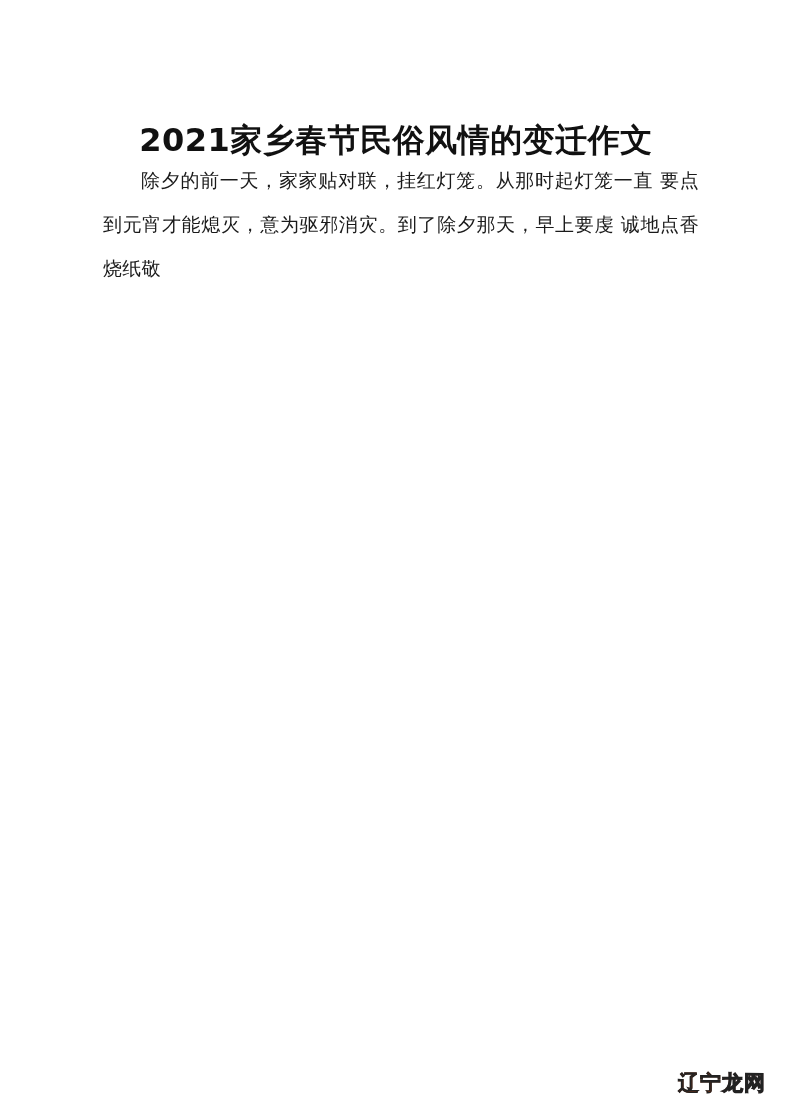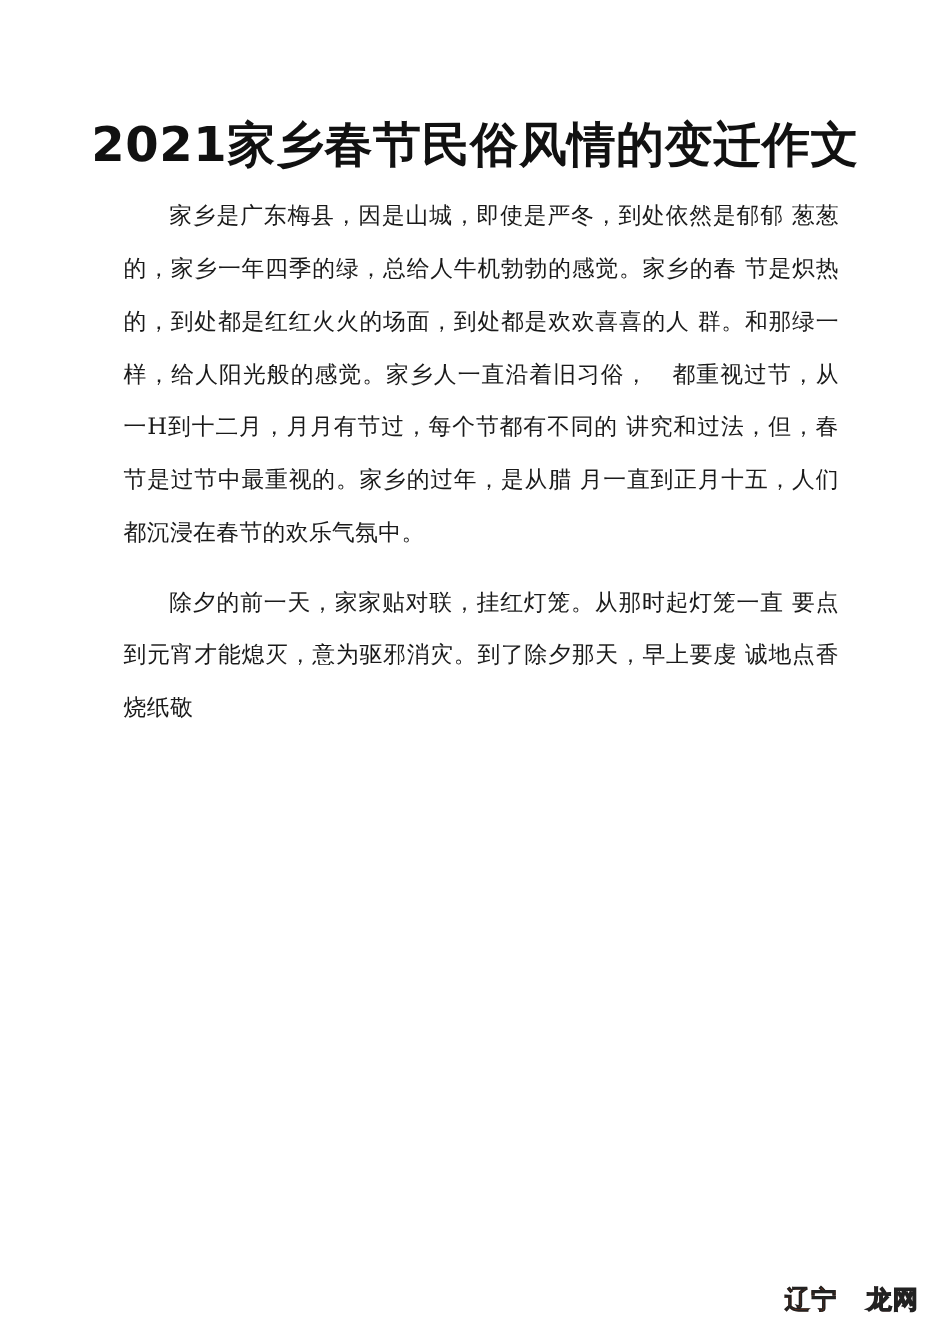--- a/index.html
+++ b/index.html
@@ -1,44 +1,43 @@
 <!DOCTYPE html>
 <html><head>
 <meta charset="utf-8">
 <style>
   html, body { margin: 0; padding: 0; }
   body {
     width: 792px; height: 1119px; background: #ffffff; position: relative; overflow: hidden;
     font-family: "DejaVu Serif", "Liberation Serif", serif; color: #1a1a1a;
   }
   .title {
-    position: absolute; top: 72px; left: 0; width: 792px; text-align: center;
+    position: absolute; top: 97px; left: 0; width: 792px; text-align: center;
     font-family: "DejaVu Sans", "Liberation Sans", sans-serif;
-    font-size: 40px; line-height: 44px; color: #111; letter-spacing: 0.5px;
+    font-size: 32px; line-height: 44px; color: #111; letter-spacing: 0.5px;
   }
   .body-text {
     position: absolute; left: 103px; width: 596px; top: 158px;
   }
   .para {
     margin: 0 0 14px 0; font-size: 19px; line-height: 44px; text-indent: 38px;
     text-align: justify; letter-spacing: 0.3px;
   }
   .watermark {
     position: absolute; right: 26px; bottom: 22px;
     font-family: "DejaVu Sans", "Liberation Sans", sans-serif; font-weight: bold;
     font-size: 21px; letter-spacing: 1px;
   }
   .wm-red { color: #c2410c; -webkit-text-stroke: 0.6px #222; }
-  .wm-white { color: #ef4444; margin-left: 24px; -webkit-text-stroke: 1px #222; }
+  .wm-white { color: #ef4444; -webkit-text-stroke: 1px #222; }
 </style>
 </head>
 <body>
 
 <h1 class="title">2021家乡春节民俗风情的变迁作文</h1>
 
 <div class="body-text">
-  <p class="para">家乡是广东梅县，因是山城，即使是严冬，到处依然是郁郁 葱葱的，家乡一年四季的绿，总给人牛机勃勃的感觉。家乡的春 节是炽热的，到处都是红红火火的场面，到处都是欢欢喜喜的人 群。和那绿一样，给人阳光般的感觉。家乡人一直沿着旧习俗，　都重视过节，从一H到十二月，月月有节过，每个节都有不同的 讲究和过法，但，春节是过节中最重视的。家乡的过年，是从腊 月一直到正月十五，人们都沉浸在春节的欢乐气氛中。</p>
   <p class="para">除夕的前一天，家家贴对联，挂红灯笼。从那时起灯笼一直 要点到元宵才能熄灭，意为驱邪消灾。到了除夕那天，早上要虔 诚地点香烧纸敬</p>
 </div>
 
 <div class="watermark">
   <span class="wm-red">辽宁</span><span class="wm-white">龙网</span>
 </div>
 
 </body></html>

